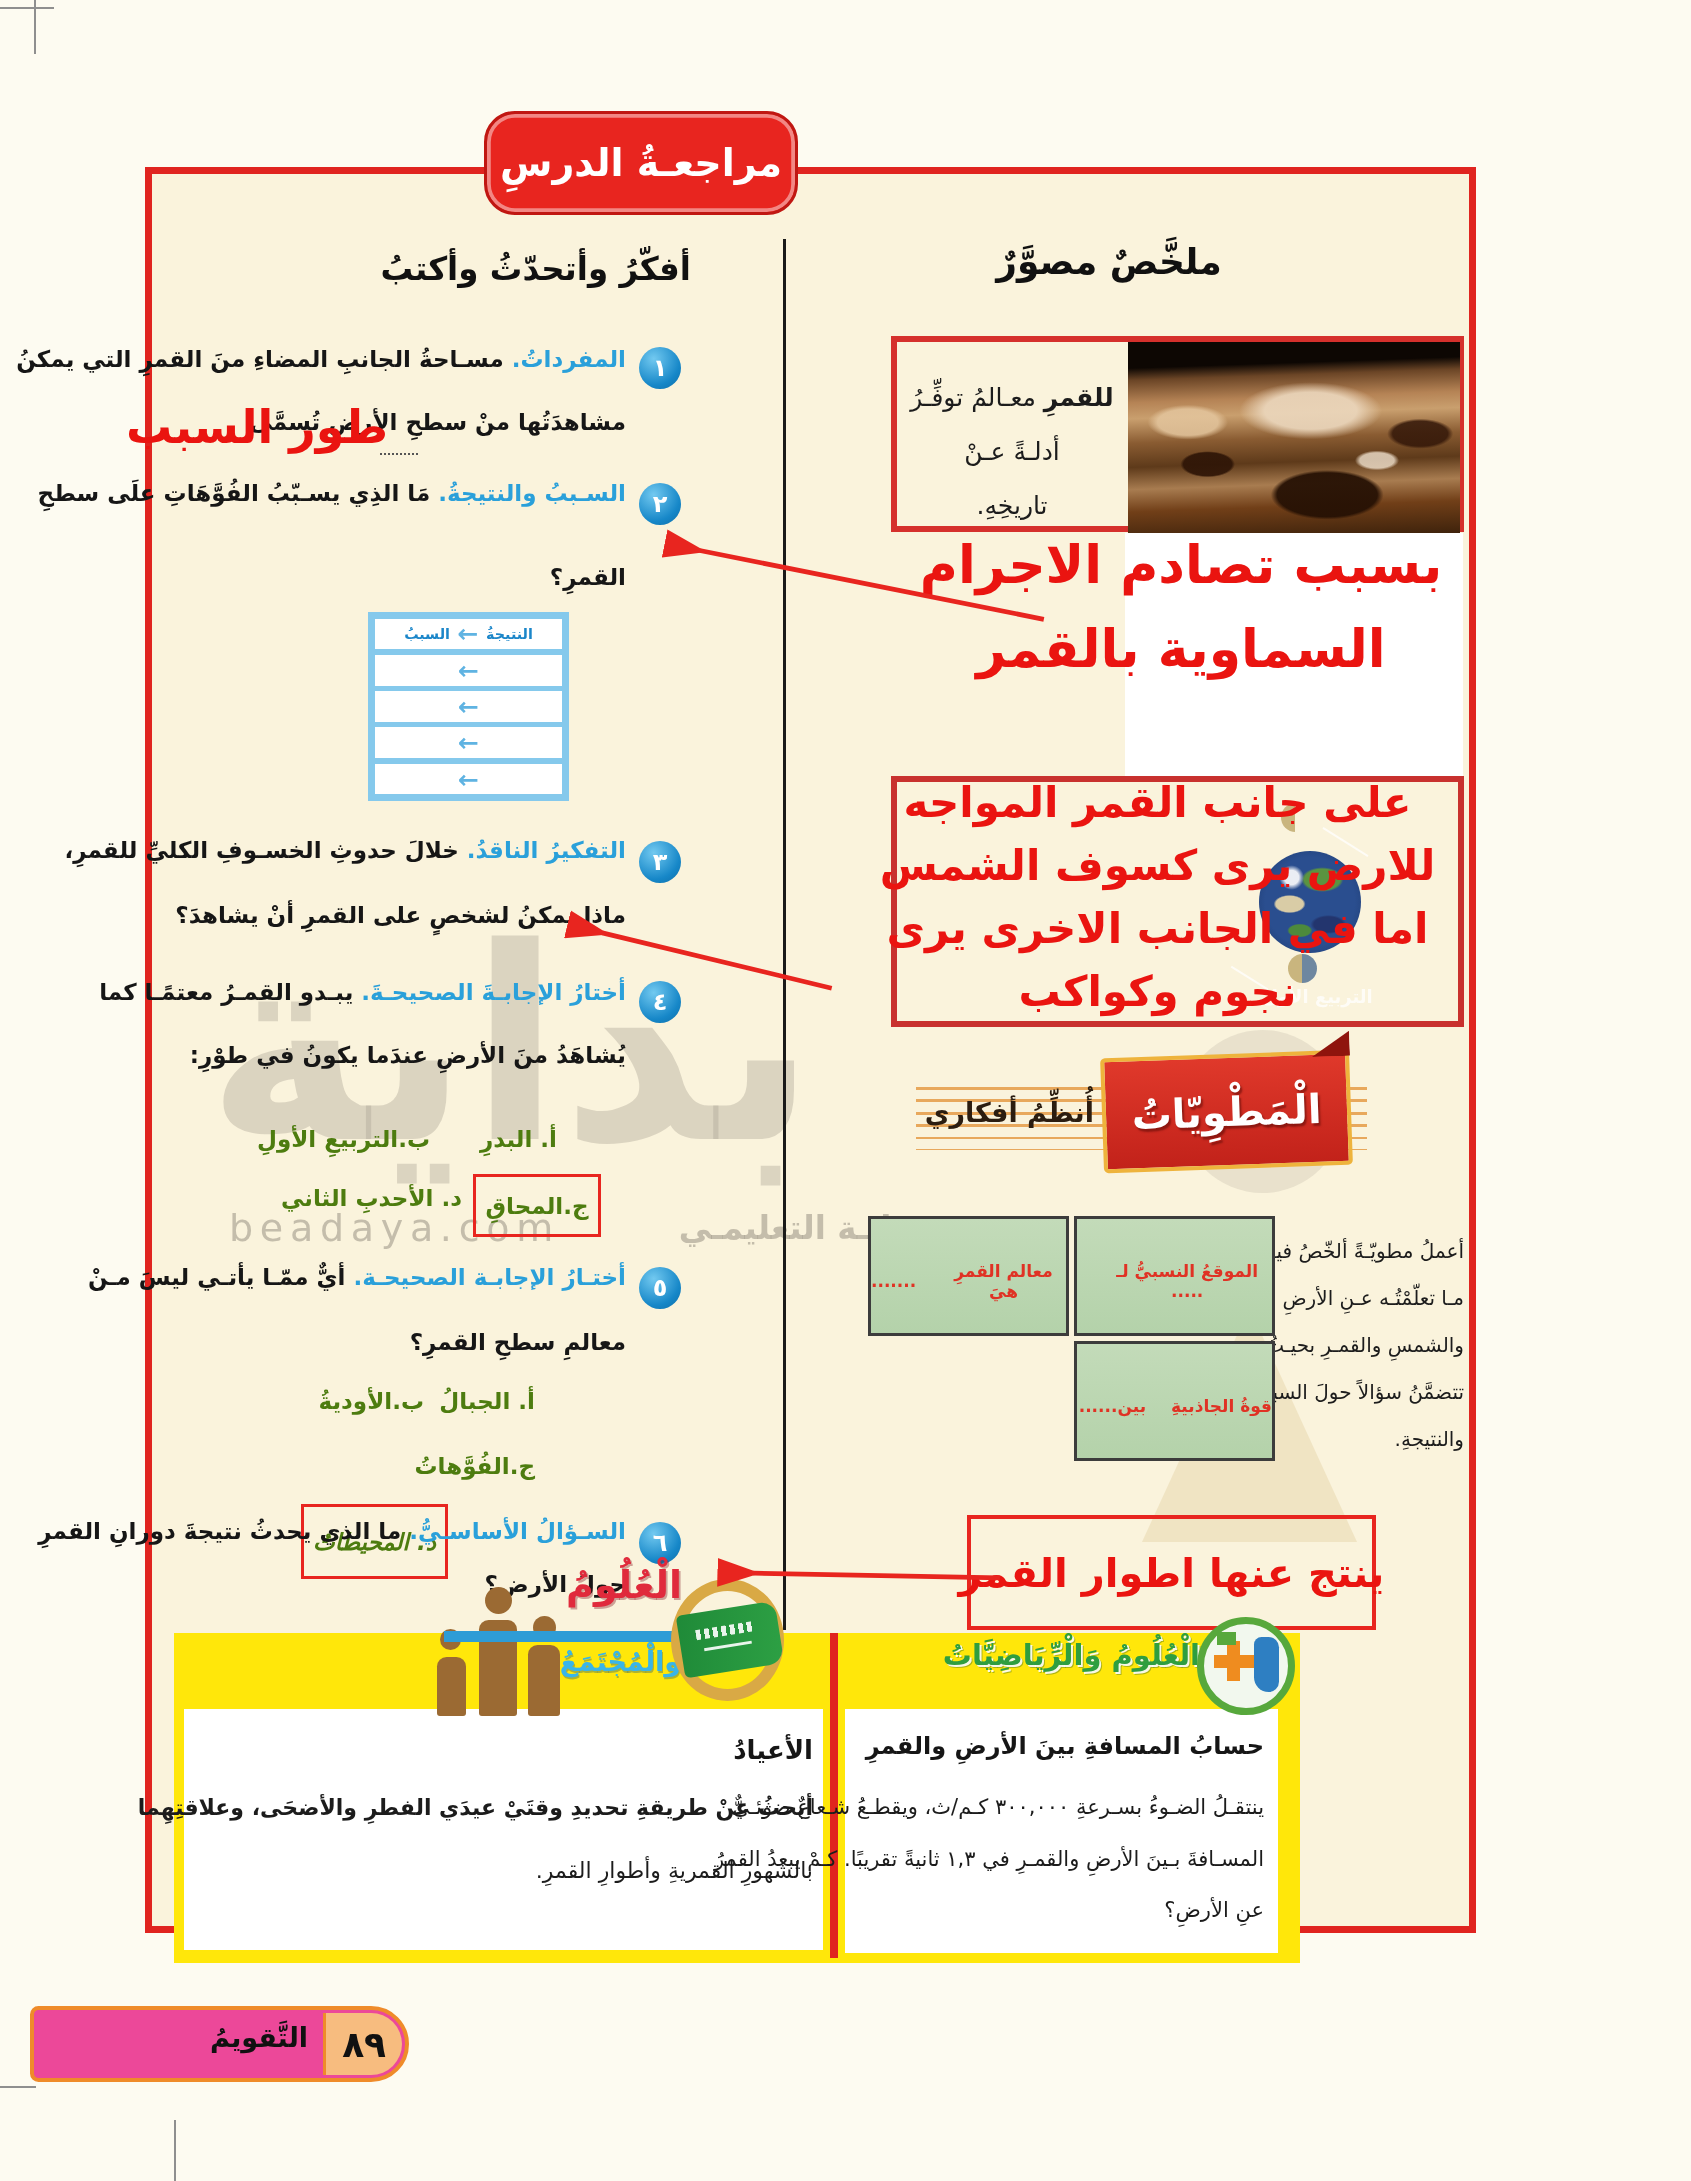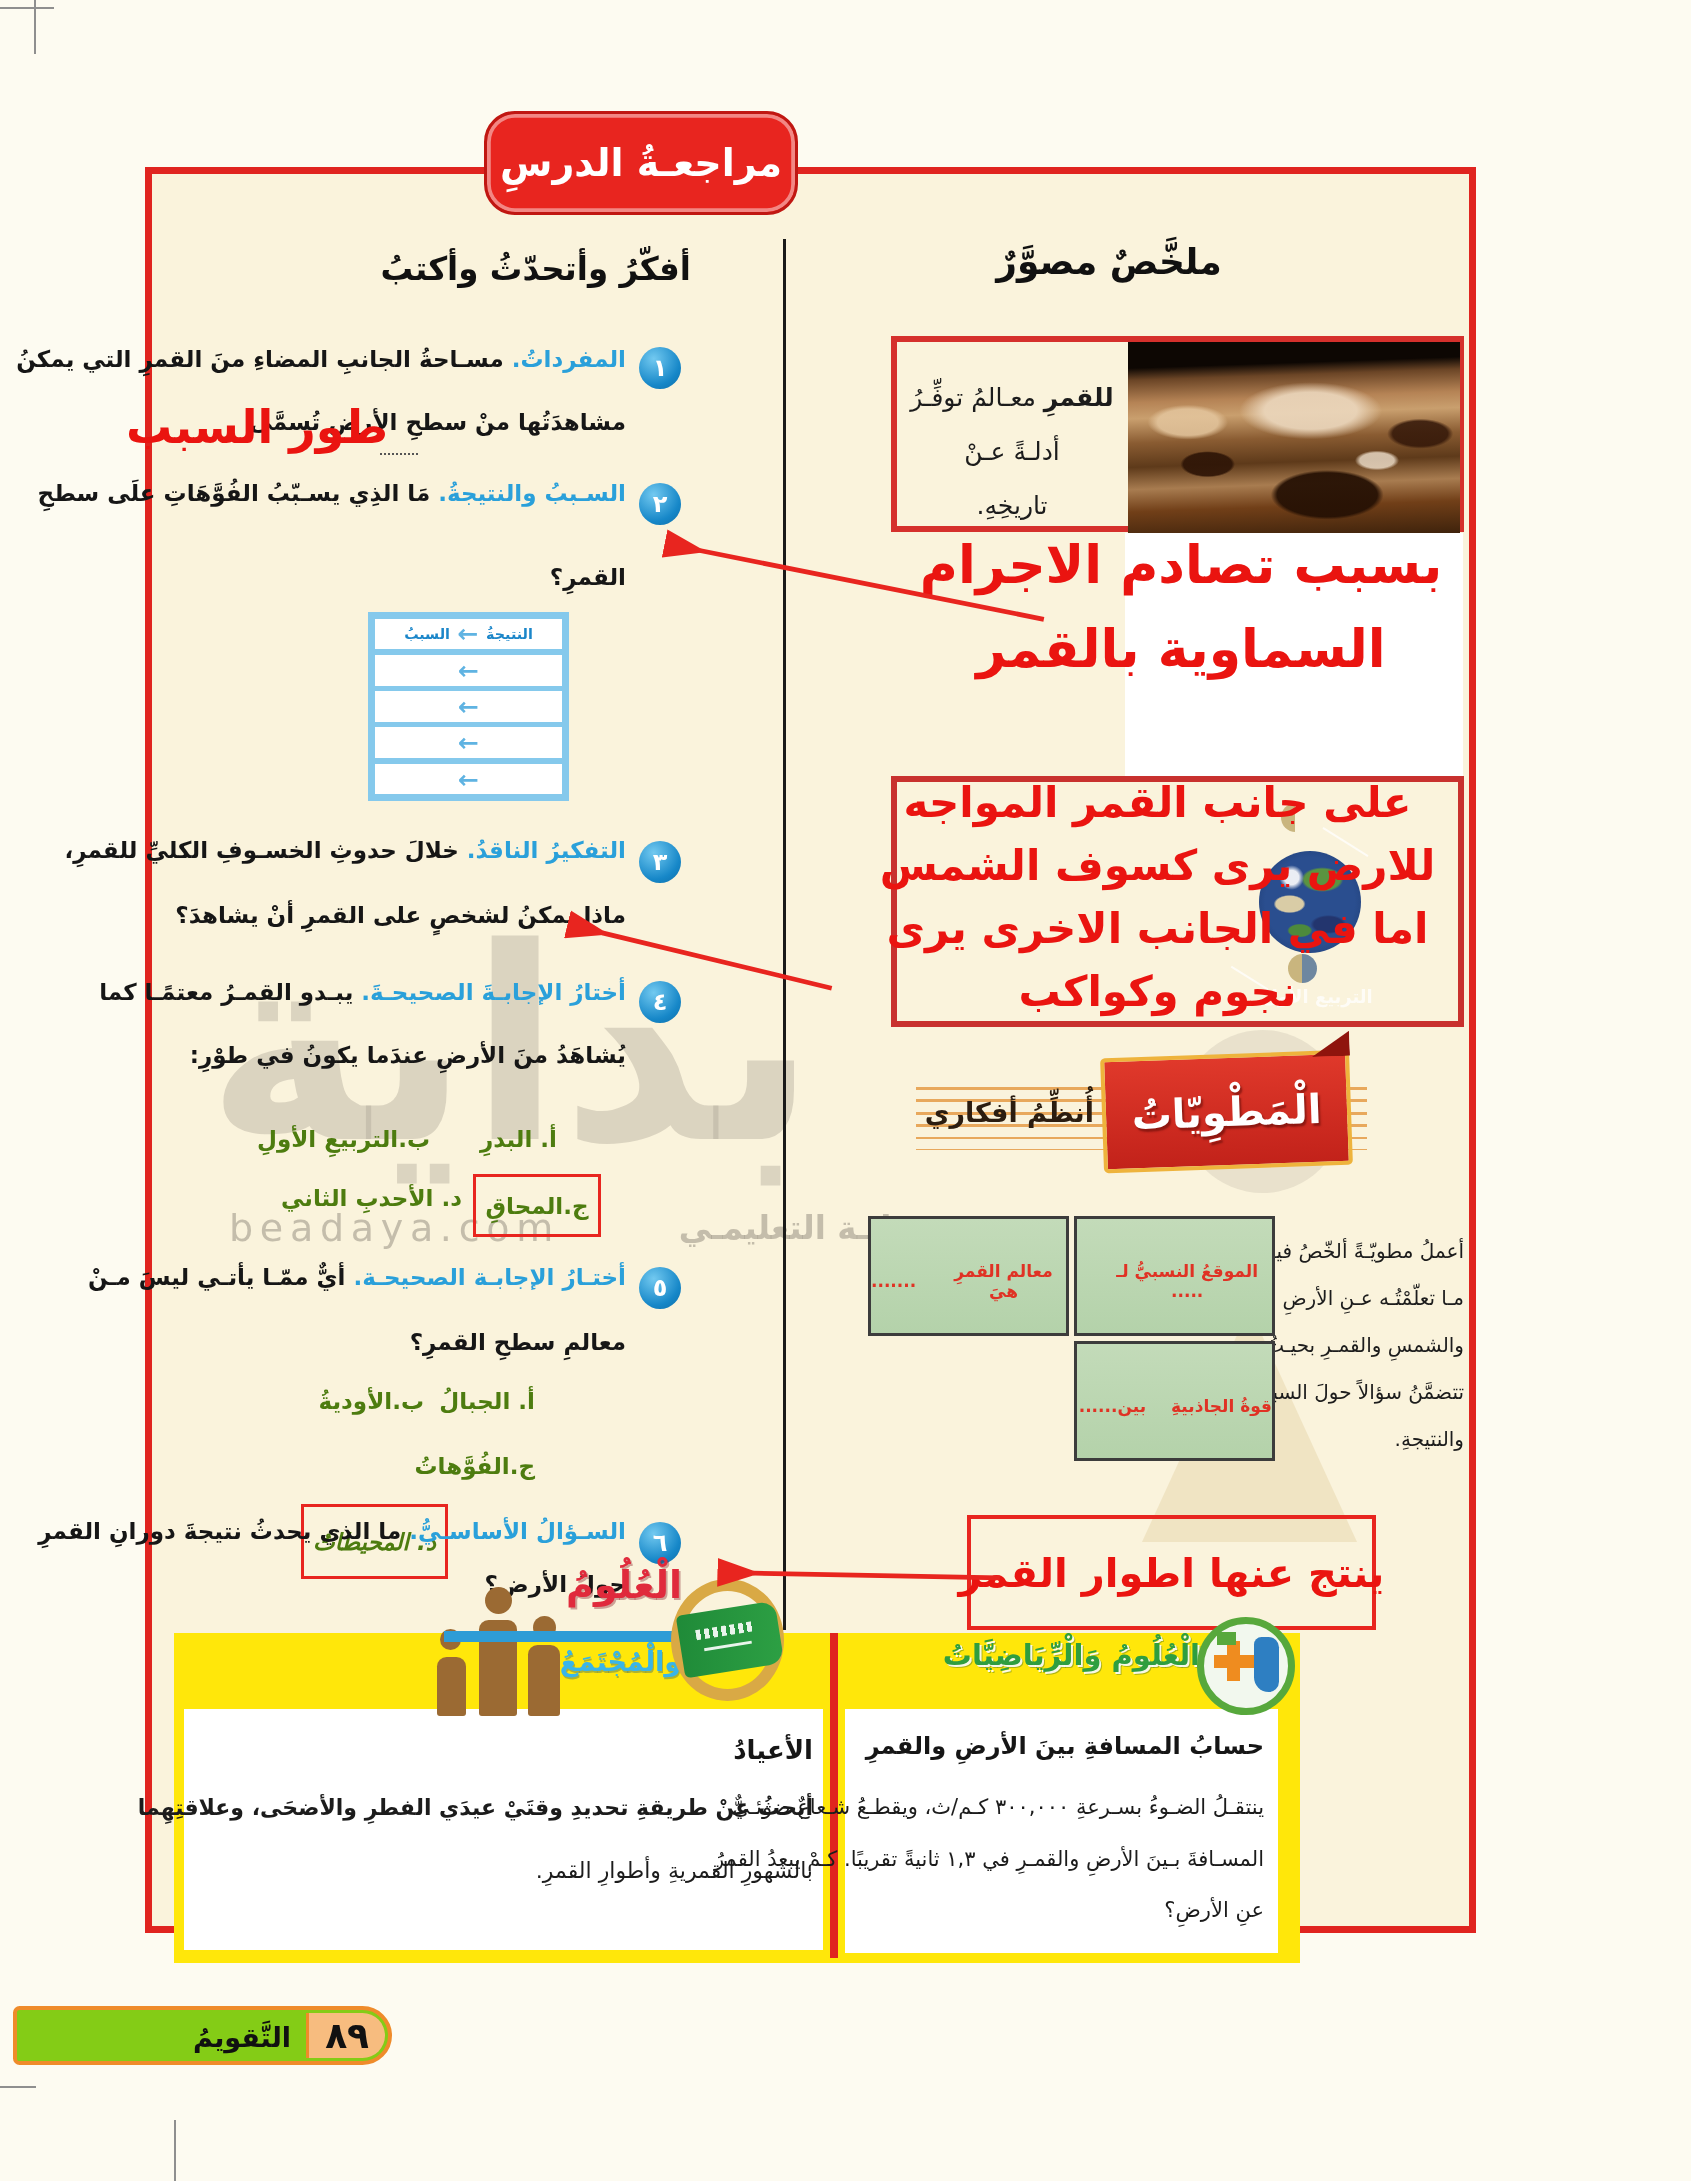--- a/index.html
+++ b/index.html
@@ -251,21 +251,21 @@
 
 <div class="abs rtl nw" style="right:879px;top:1735px;font-size:26px;font-weight:bold;color:#161616;">الأعيادُ</div>
 <div class="abs rtl nw" style="right:879px;top:1795px;font-size:22px;font-weight:bold;color:#1c1c1c;">أبحثُ عنْ طريقةِ تحديدِ وقتَيْ عيدَي الفطرِ والأضحَى، وعلاقتِهِما</div>
 <div class="abs rtl nw" style="right:879px;top:1858px;font-size:22px;font-weight:normal;color:#1c1c1c;">بالشهورِ القمريةِ وأطوارِ القمرِ.</div>
 
 <div class="abs rtl nw" style="right:428px;top:1732px;font-size:24px;font-weight:bold;color:#161616;">حسابُ المسافةِ بينَ الأرضِ والقمرِ</div>
 <div class="abs rtl nw" style="right:428px;top:1795px;font-size:21px;color:#1c1c1c;">ينتقـلُ الضـوءُ بسـرعةِ ٣٠٠,٠٠٠ كـم/ث، ويقطـعُ شـعاعٌ ضوئـيٌّ</div>
 <div class="abs rtl nw" style="right:428px;top:1847px;font-size:21px;color:#1c1c1c;">المسـافةَ بـينَ الأرضِ والقمـرِ في ١,٣ ثانيةً تقريبًا. كـمْ يبعدُ القمرُ</div>
 <div class="abs rtl nw" style="right:428px;top:1898px;font-size:21px;color:#1c1c1c;">عنِ الأرضِ؟</div>
 
-<div class="abs" style="left:13px;top:2006px;width:379px;height:59px;background:#84cc16;border:4.8px solid #ef8b2a;border-radius:9.6px 43px 43px 9.6px;box-sizing:border-box;">
+<div class="abs" style="left:30px;top:2006px;width:379px;height:76px;background:#ec4899;border:4.8px solid #ef8b2a;border-radius:9.6px 43px 43px 9.6px;box-sizing:border-box;">
   <div class="rtl nw" style="position:absolute;left:158px;top:11.5px;width:134px;text-align:center;font-size:27px;font-weight:bold;color:#111;">التَّقويمُ</div>
   <div style="position:absolute;right:2.9px;top:2.9px;bottom:2.9px;width:76px;background:#f7bc7f;border-left:3.8px solid #ef8b2a;border-radius:0 36px 36px 0;display:flex;align-items:center;justify-content:center;">
     <span style="font-size:36px;font-weight:bold;color:#111;">٨٩</span>
   </div>
 </div>
 
 <svg width="1692" height="2181" viewBox="0 0 1770 2282">
   <defs>
     <marker id="arr" markerWidth="9" markerHeight="8" refX="1.5" refY="3" orient="auto">
       <path d="M0,3 L9,0 L9,6 z" fill="#e8251f"></path>

